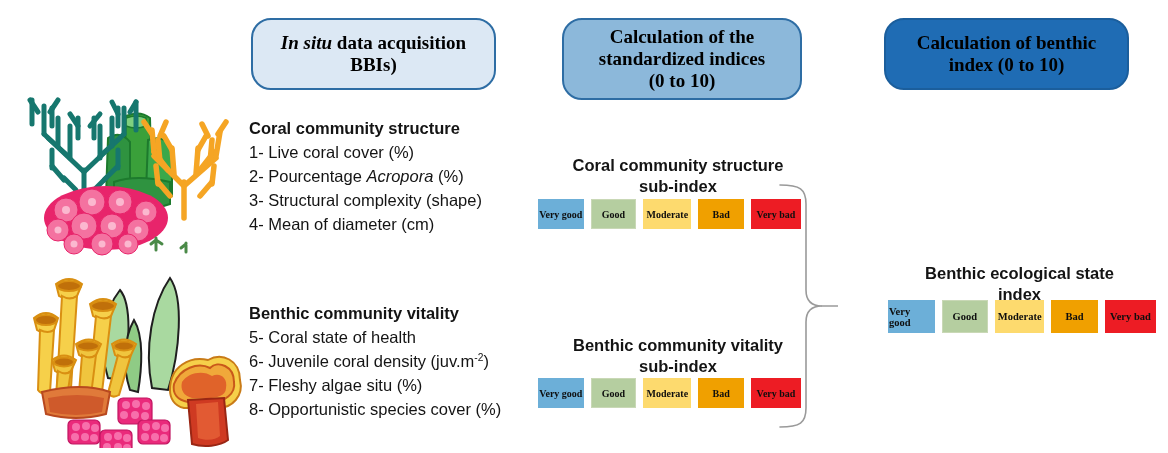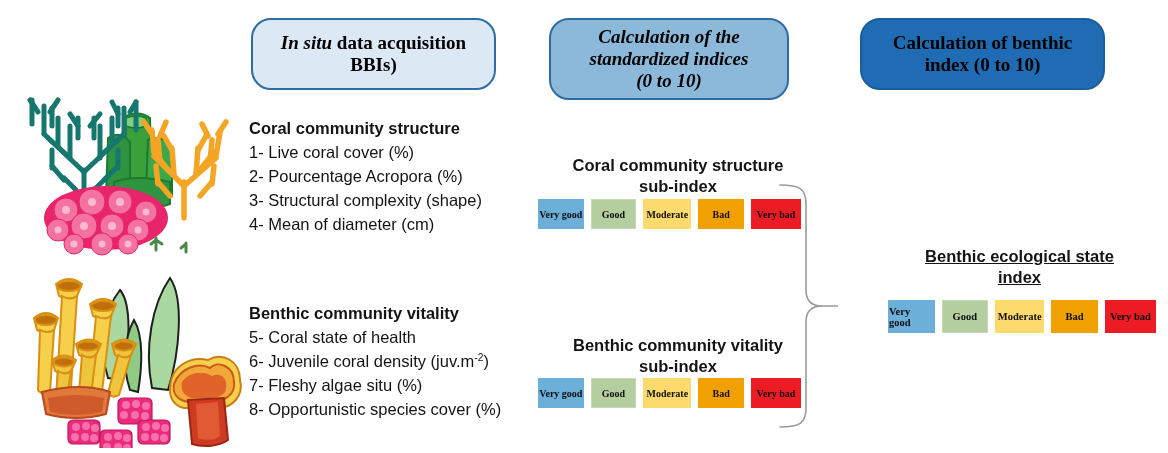--- a/index.html
+++ b/index.html
@@ -29,59 +29,58 @@
     line-height: 1.15;
     color: #000;
     box-sizing: border-box;
   }
   #hdr-insitu {
     left: 251px; top: 18px; width: 245px; height: 72px;
     background: #dce8f4;
     border: 2px solid #2e6da4;
   }
   #hdr-standard {
-    left: 549px; top: 18px; width: 240px; height: 82px;
+    left: 562px; top: 18px; width: 240px; height: 82px;
     background: #8cb8da;
     border: 2px solid #0c4a6e;
-    font-style: italic;
   }
   #hdr-benthic {
-    left: 860px; top: 18px; width: 245px; height: 72px;
+    left: 884px; top: 18px; width: 245px; height: 72px;
     background: #1f6cb4;
     border: 2px solid #1b5e9c;
   }
   .hdr-box .it { font-style: italic; }
 
   
   .list-block {
     position: absolute;
     font-family: "Liberation Sans", sans-serif;
     font-size: 16.5px;
     line-height: 1.45;
     color: #141414;
     white-space: nowrap;
   }
   .list-block .head { font-weight: bold; }
-  .list-block .it { }
+  .list-block .it { font-style: italic; }
   #list-coral  { left: 249px; top: 117px; }
   #list-vitality { left: 249px; top: 302px; }
   sup.supsm { font-size: 0.62em; vertical-align: super; }
 
   
   .sub-title {
     position: absolute;
     text-align: center;
     font-weight: bold;
     font-size: 16.5px;
     line-height: 1.3;
     color: #141414;
   }
   #title-css { left: 533px; top: 155px; width: 290px; }
   #title-bcv { left: 533px; top: 335px; width: 290px; }
-  #title-bes { left: 872px; top: 246px; width: 295px; text-decoration: underline; }
+  #title-bes { left: 872px; top: 263px; width: 295px; }
 
   
   .scale {
     position: absolute;
     display: flex;
     gap: 7px;
     justify-content: center;
   }
   .scale .seg {
     display: flex;

